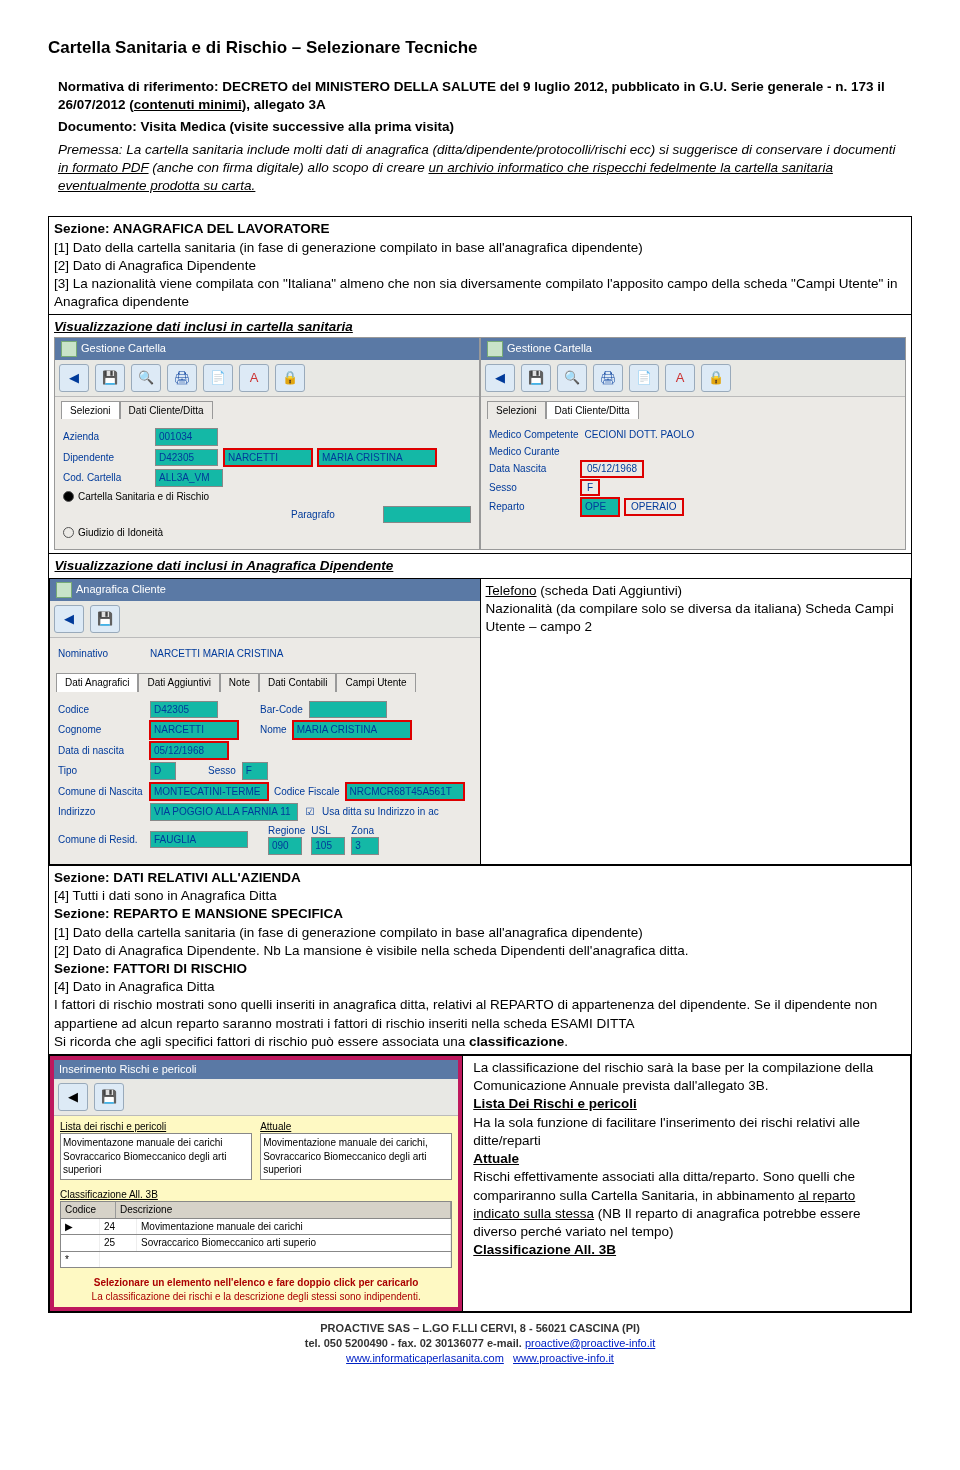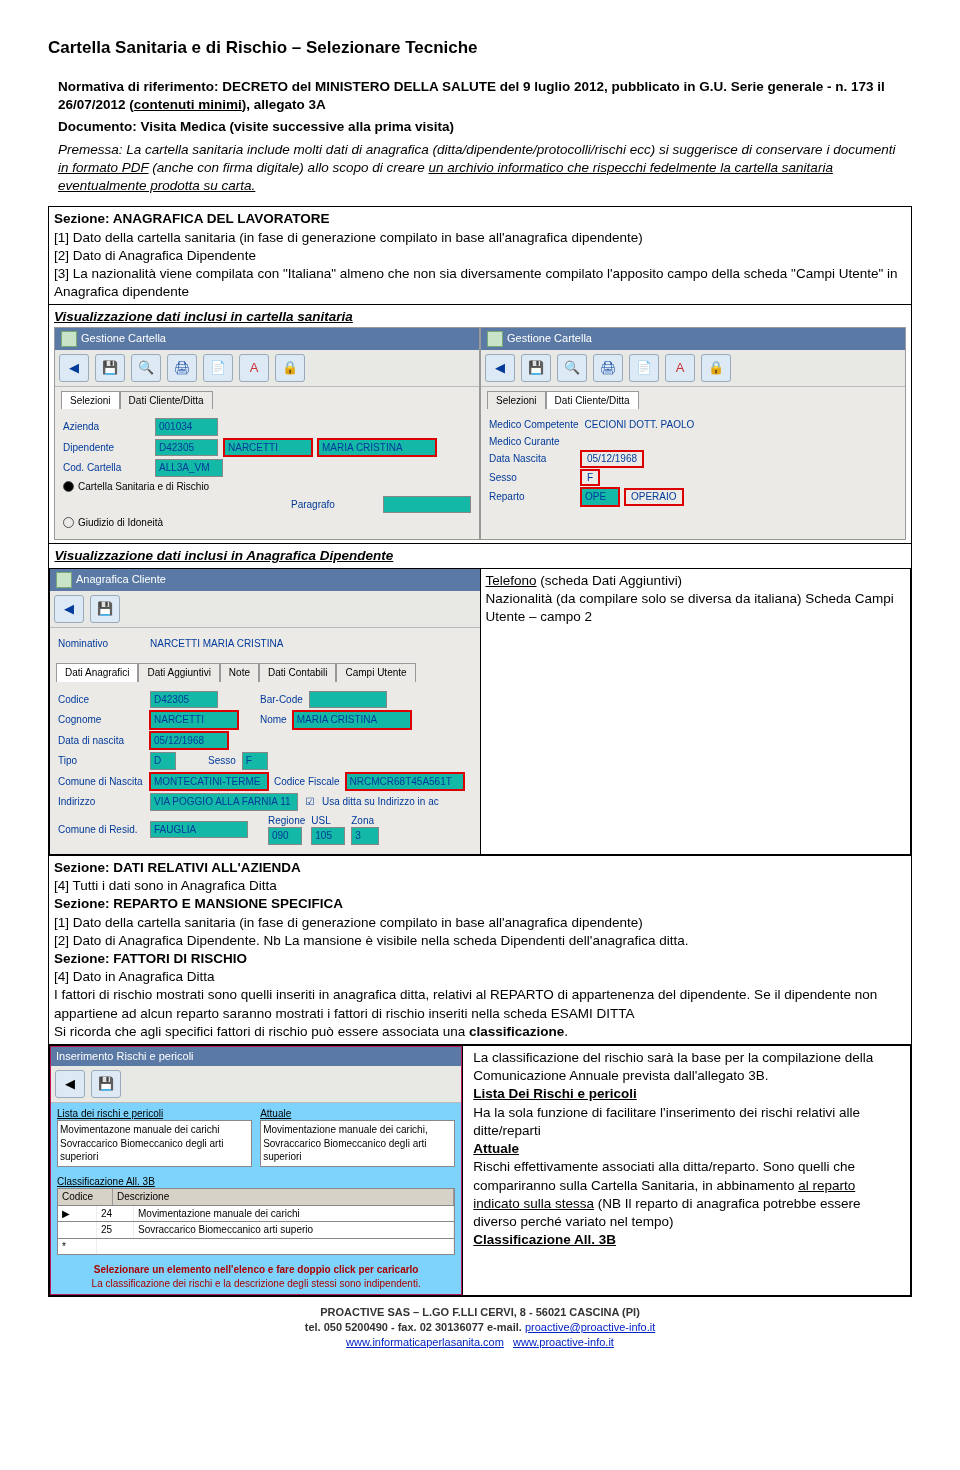--- a/index.html
+++ b/index.html
@@ -2,21 +2,21 @@
 <html><head>
 <meta charset="utf-8">
 <style>
   body{margin:0;background:#fff;font-family:Arial,Helvetica,sans-serif;font-size:13.5px;color:#000;width:960px}
   .page{padding:38px 48px 8px 48px}
   .h1{font-weight:bold;font-size:17px;margin-bottom:20px}
   .p{margin:4px 10px;line-height:1.35}
   .b{font-weight:bold}
   .u{text-decoration:underline}
   .i{font-style:italic}
-  table.sec{border-collapse:collapse;width:100%;margin-top:11px}
+  table.sec{border-collapse:collapse;width:100%;margin-top:21px}
   table.sec td{border:1px solid #000;padding:3px 5px;vertical-align:top;font-size:13.5px;line-height:1.35}
   
   .shot{background:#eceae6;border:1px solid #999;font-size:10px;color:#003a9a}
   .toolbar{background:#e8e8e4;padding:4px;display:flex;gap:6px;border-bottom:1px solid #bbb}
   .tbtn{width:28px;height:26px;background:#ddeaf6;border:1px solid #9ab;border-radius:3px;display:flex;align-items:center;justify-content:center;font-size:13px}
   .titlebar{background:#5a79a5;color:#fff;padding:3px 6px;font-size:11px;display:flex;align-items:flex-start;gap:4px}
   .titlebar .ticon{width:14px;height:14px;background:#c9e3c9;border:1px solid #7a7}
   .tabs{display:flex;gap:0;margin:4px 0 0 6px}
   .tab{background:#eceae6;border:1px solid #999;border-bottom:none;padding:2px 8px;font-size:10px;color:#000}
   .tab.sel{background:#fff}
@@ -24,21 +24,21 @@
   .row{display:flex;align-items:center;gap:6px;margin:3px 0;font-size:10px;color:#003a9a}
   .lbl{min-width:86px}
   .fld{background:#14b8a6;border:1px solid #888;color:#003a9a;padding:1px 3px;font-size:10px;min-height:13px;display:inline-block}
   .redbox{outline:2px solid #d00;outline-offset:-1px}
   .half{display:flex;gap:0}
   .half>div{flex:1}
   .radio{display:flex;align-items:center;gap:4px;color:#000}
   .radio .dot{width:9px;height:9px;border:1px solid #555;border-radius:50%;display:inline-block}
   .radio .dot.on{background:#000}
   
-  .rpane{background:#7dd3fc;border:1px solid #be185d;font-size:10px}
+  .rpane{background:#fef9c3;border:4px solid #be185d;font-size:10px}
   .rpane .rhead{background:#5a79a5;color:#fff;padding:2px 5px;font-size:11px}
   .rpane .rsec{padding:4px 6px}
   .rpane .list{background:#fff;border:1px solid #888;color:#000;padding:2px;min-height:24px}
   .rpane .gridhdr{display:flex;background:#d6d2c8;border:1px solid #888}
   .rpane .gridhdr span{flex:1;border-right:1px solid #999;padding:1px 4px}
   .rpane .gridrow{display:flex;background:#fff;border:1px solid #888;border-top:none}
   .rpane .gridrow span{flex:1;border-right:1px solid #eee;padding:1px 4px;color:#000}
   .footer{text-align:center;font-size:11px;color:#333;margin-top:8px;line-height:1.35}
   .footer a{color:#0021c4;text-decoration:underline}
   .lblblack{color:#000}

